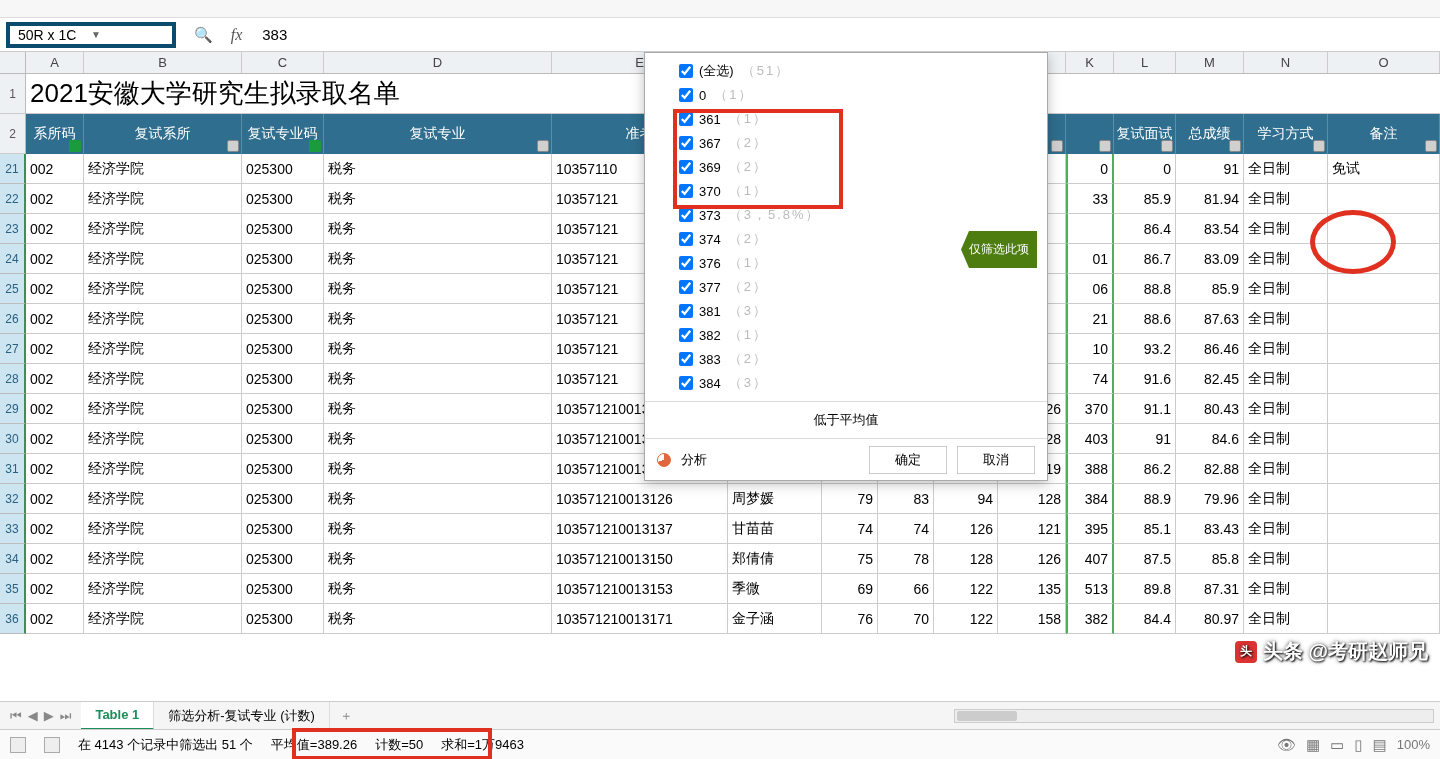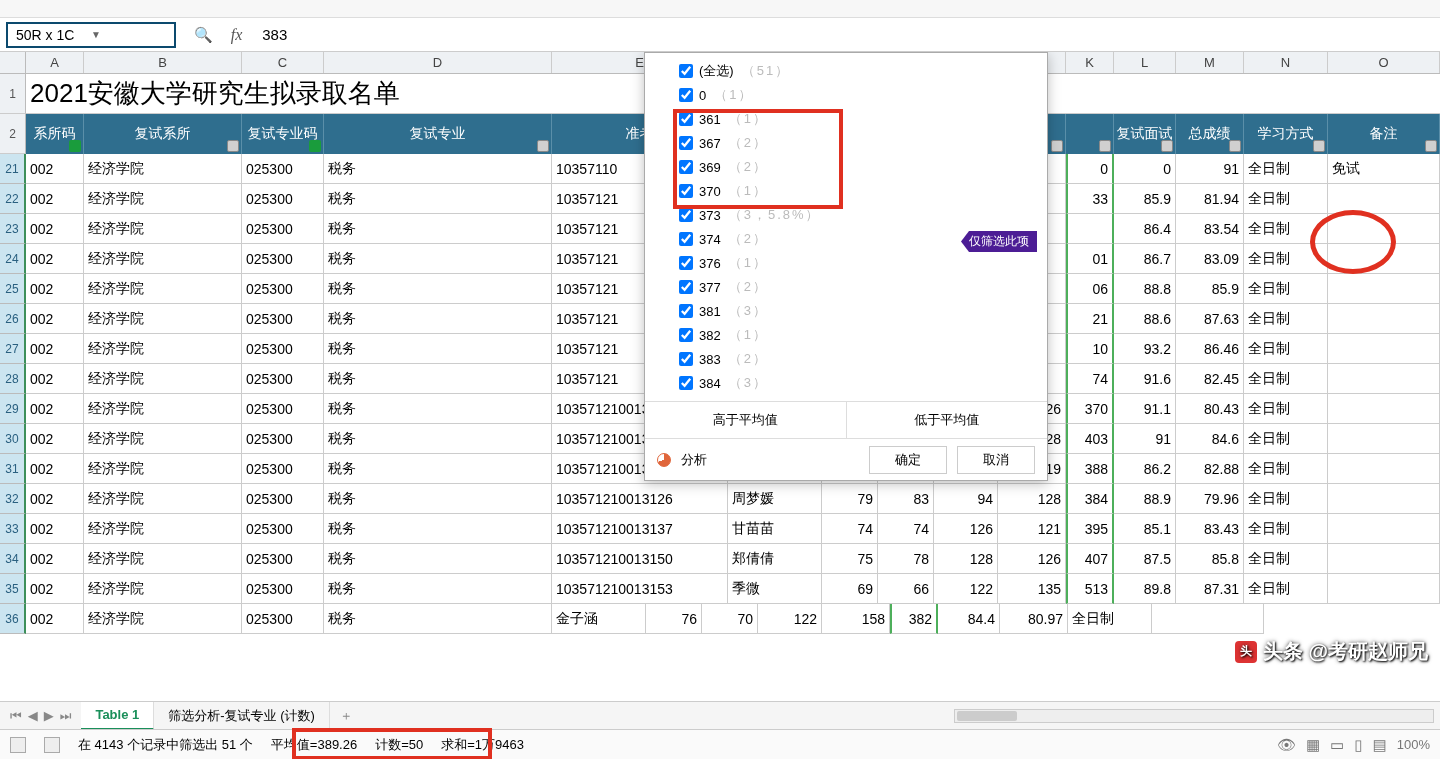--- a/index.html
+++ b/index.html
@@ -1,20 +1,20 @@
 <!DOCTYPE html>
 <html><head>
 <meta charset="utf-8">
 <style>
 *{box-sizing:border-box;margin:0;padding:0;font-family:"Microsoft YaHei",Arial,sans-serif;}
 html,body{width:1440px;height:759px;overflow:hidden;background:#fff;}
 .app{display:flex;flex-direction:column;height:100%;}
 .toolbar-top{height:18px;border-bottom:1px solid #ddd;background:#f7f7f7;}
 .formula-bar{display:flex;align-items:center;height:34px;border-bottom:1px solid #ccc;background:#fff;padding:0 6px;}
-.namebox{width:170px;height:26px;border:2px solid #0c4a6e;display:flex;align-items:center;padding:0 8px;font-size:14px;background:#fff;}
+.namebox{width:170px;height:26px;border:4px solid #0c4a6e;display:flex;align-items:center;padding:0 8px;font-size:14px;background:#fff;}
 .namebox span{flex:1;}
 .chev{color:#666;font-size:10px;}
 .zoom-ic{margin:0 18px;color:#555;font-size:15px;}
 .fx{font-style:italic;font-family:serif;color:#555;margin-right:14px;font-size:16px;}
 .formula-in{flex:1;font-size:15px;padding:2px 6px;height:26px;border:none;outline:none;}
 .sheet-wrap{position:relative;flex:1;overflow:hidden;}
 .colhdr{display:flex;height:22px;background:#eef1f4;border-bottom:1px solid #bbb;}
 .rowhdr-stub{width:26px;border-right:1px solid #bbb;background:#eef1f4;}
 .ch{border-right:1px solid #ccc;text-align:center;font-size:13px;color:#444;line-height:22px;background:#eef1f4;}
 .body{position:relative;}
@@ -33,21 +33,21 @@
 .sel-col{border-left:2px solid #4daf5b;border-right:2px solid #4daf5b;}
 
 .cA{width:58px;}.cB{width:158px;}.cC{width:82px;}.cD{width:228px;}.cE{width:176px;}.cF{width:94px;}.cG{width:56px;}.cH{width:56px;}.cI{width:64px;}.cJ{width:68px;}.cK{width:48px;}.cL{width:62px;}.cM{width:68px;}.cN{width:84px;}.cO{width:112px;}
 
 .filter-pop{position:absolute;left:644px;top:0;width:404px;background:#fff;border:1px solid #aaa;box-shadow:0 3px 12px rgba(0,0,0,.25);font-size:13px;z-index:50;}
 .filter-list{max-height:360px;overflow-y:auto;padding:6px 0 6px 34px;position:relative;}
 .fl-item{display:flex;align-items:center;height:24px;gap:6px;}
 .fl-item input{width:14px;height:14px;}
 .fl-count{color:#bbb;margin-left:2px;letter-spacing:2px;}
 .red-box1{position:absolute;left:28px;top:56px;width:170px;height:100px;border:4px solid #e03020;pointer-events:none;}
-.only-badge{position:absolute;right:10px;top:178px;background:#4c1d95;color:#fff;font-size:12px;padding:2px 8px;clip-path:polygon(8px 0,100% 0,100% 100%,8px 100%,0 50%);}
+.only-badge{position:absolute;right:10px;top:178px;background:#4d7c0f;color:#fff;font-size:12px;padding:10px 8px;clip-path:polygon(8px 0,100% 0,100% 100%,8px 100%,0 50%);}
 .filter-actions{display:flex;border-top:1px solid #ddd;}
 .filter-actions button{flex:1;height:36px;background:#fff;border:none;border-right:1px solid #ddd;font-size:13px;cursor:pointer;}
 .filter-actions button:last-child{border-right:none;}
 .filter-bottom{display:flex;align-items:center;height:42px;padding:0 12px;border-top:1px solid #ddd;gap:10px;}
 .analysis-ic{width:14px;height:14px;border-radius:50%;background:conic-gradient(#e0663b 0 70%,#fff 70% 100%);border:1px solid #e0663b;}
 .filter-bottom .sp{flex:1;}
 .filter-bottom button{width:78px;height:28px;border:1px solid #ccc;background:#fff;font-size:13px;cursor:pointer;}
 
 .tabs-bar{display:flex;align-items:center;height:28px;border-top:1px solid #ccc;background:#f5f5f5;font-size:13px;}
 .tab-nav{display:flex;gap:6px;padding:0 10px;color:#888;}
@@ -409,20 +409,21 @@
             <div class="dc cM num" style="width: 68px;">87.31</div>
             <div class="dc cN" style="width: 84px;">全日制</div>
             <div class="dc cO" style="width: 112px;"></div>
           </div>
           <div class="dr">
             <div class="rhd">36</div>
             <div class="dc cA" style="width: 58px;">002</div>
             <div class="dc cB" style="width: 158px;">经济学院</div>
             <div class="dc cC" style="width: 82px;">025300</div>
             <div class="dc cD" style="width: 228px;">税务</div>
+            <div class="dc cE" style="width: 176px;">103571210013171</div>
             <div class="dc cF" style="width: 94px;">金子涵</div>
             <div class="dc cG num" style="width: 56px;">76</div>
             <div class="dc cH num" style="width: 56px;">70</div>
             <div class="dc cI num" style="width: 64px;">122</div>
             <div class="dc cJ num" style="width: 68px;">158</div>
             <div class="dc cK num sel-col" style="width: 48px;">382</div>
             <div class="dc cL num" style="width: 62px;">84.4</div>
             <div class="dc cM num" style="width: 68px;">80.97</div>
             <div class="dc cN" style="width: 84px;">全日制</div>
             <div class="dc cO" style="width: 112px;"></div>
@@ -501,21 +502,20 @@
             <div class="fl-item">
               <input type="checkbox" checked="" style="">
               <span>384</span>
               <span class="fl-count">（3）</span>
             </div>
           </div>
         <div class="red-box1"></div>
         <div class="only-badge">仅筛选此项</div>
       </div>
       <div class="filter-actions">
-        <button>高于平均值</button>
         <button>低于平均值</button>
       </div>
       <div class="filter-bottom">
         <span class="analysis-ic"></span>
         <span>分析</span>
         <span class="sp"></span>
         <button>确定</button>
         <button>取消</button>
       </div>
     </div>

